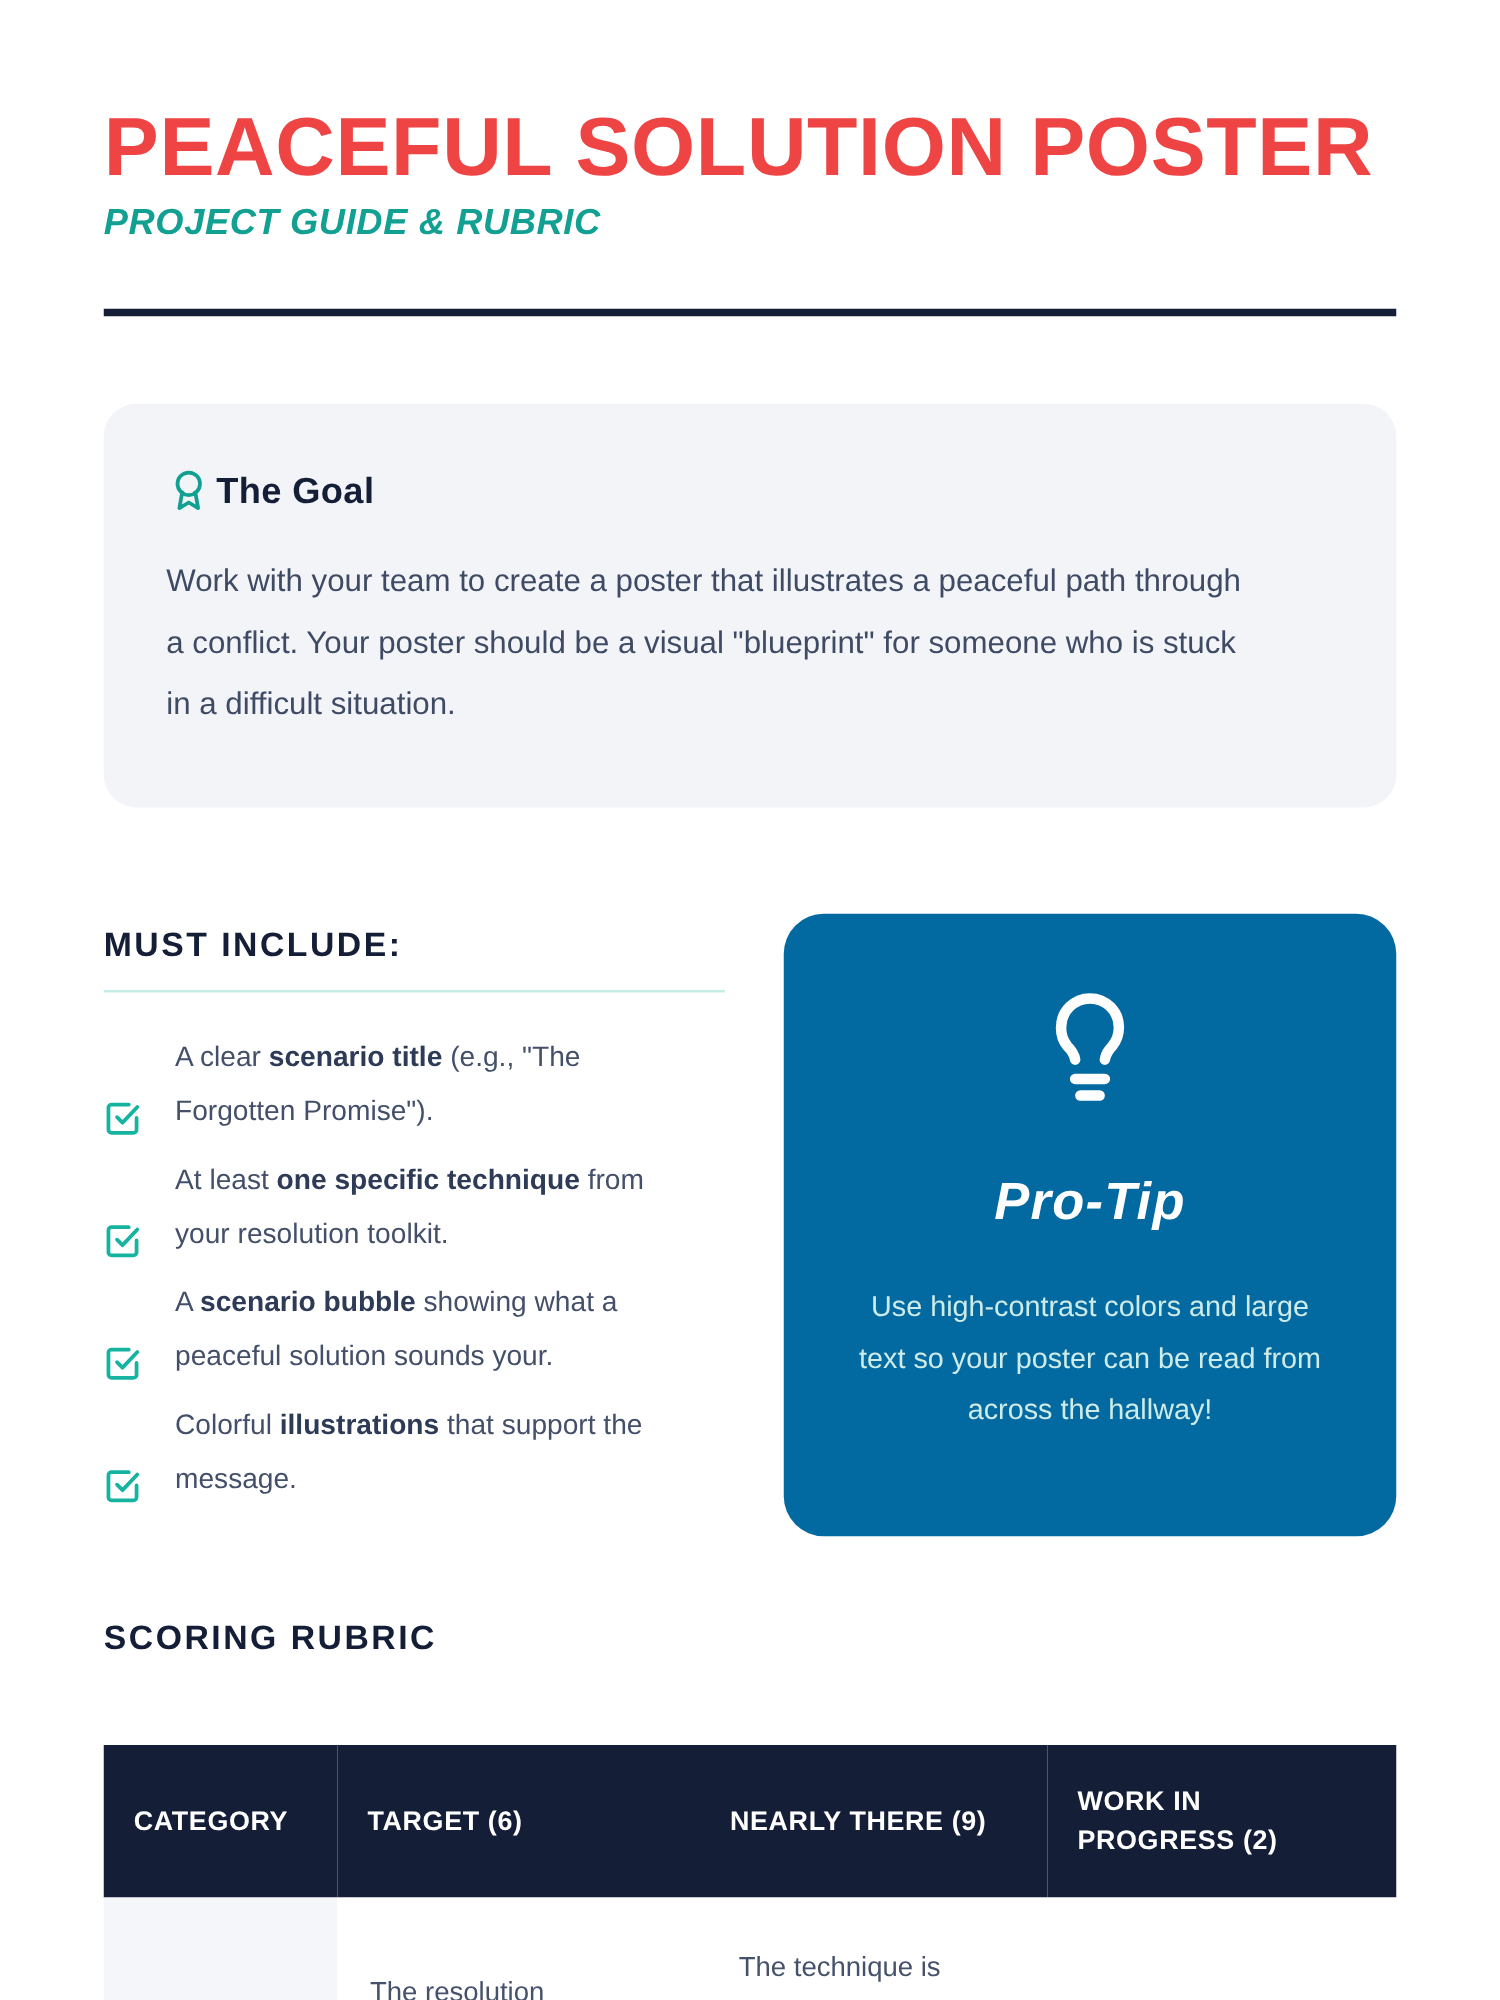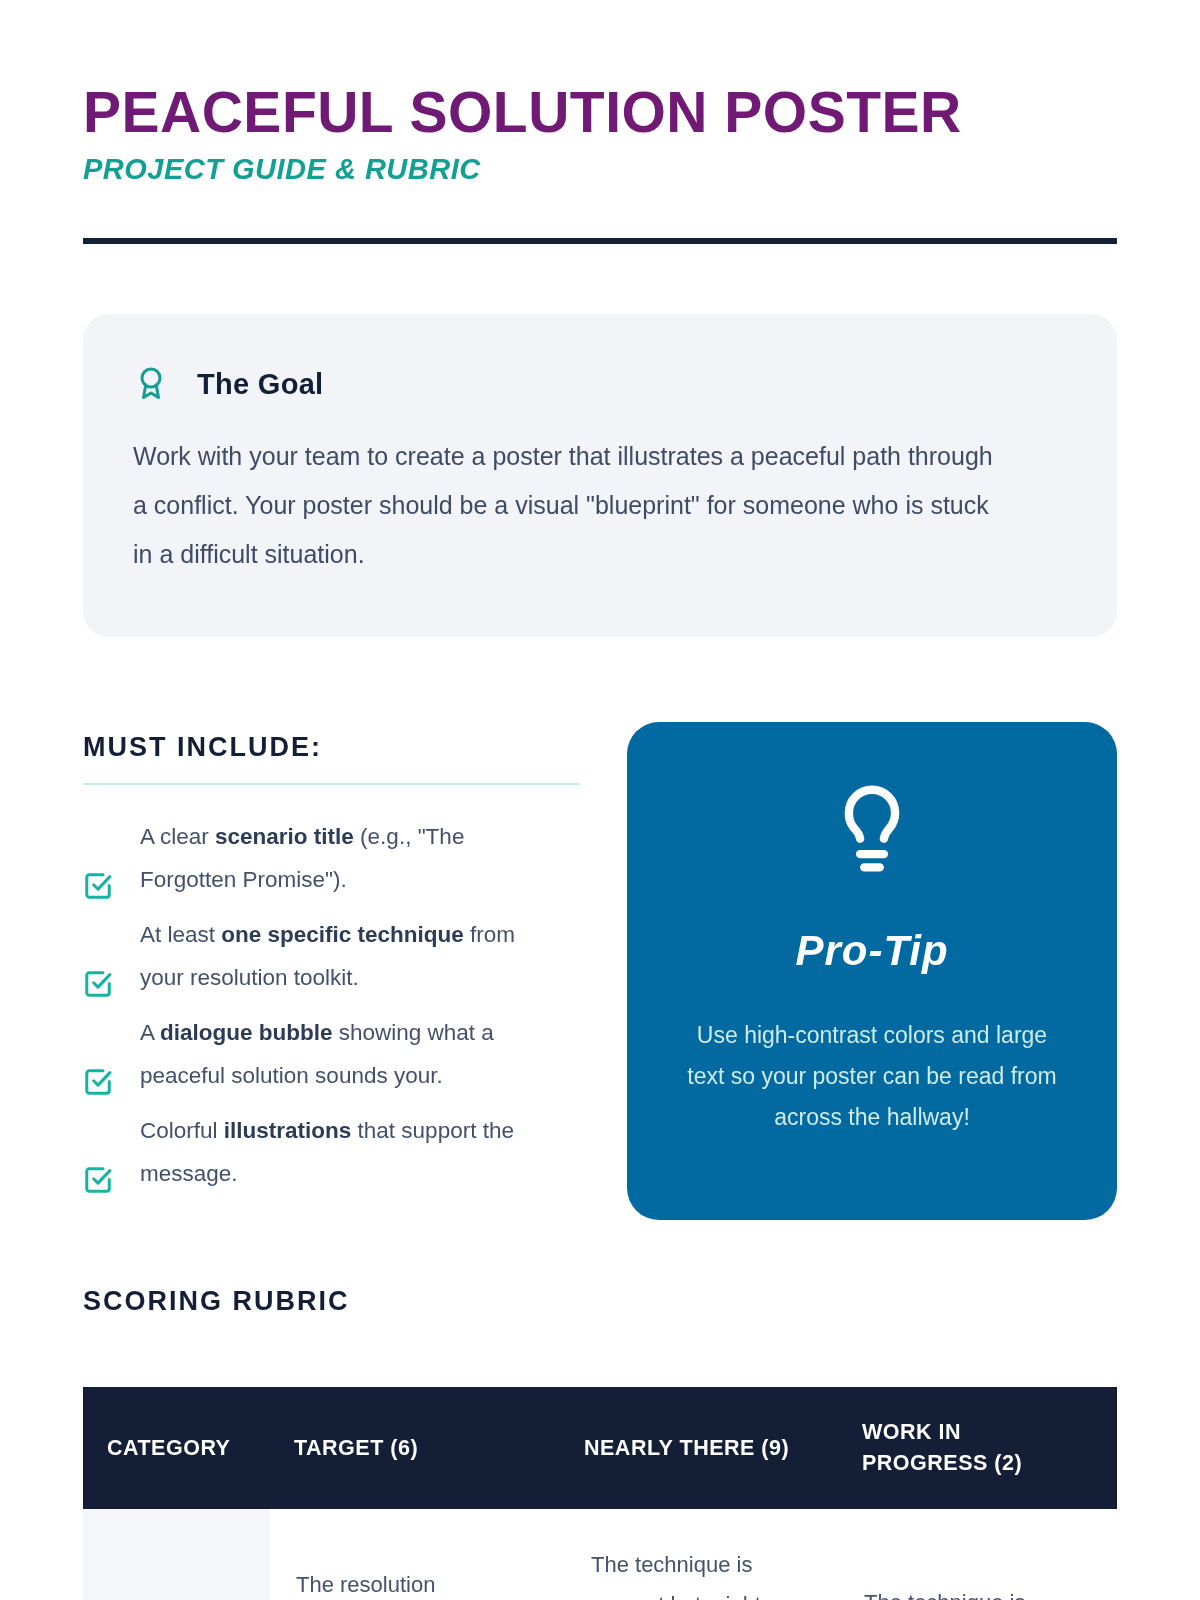--- a/index.html
+++ b/index.html
@@ -6,25 +6,25 @@
   html, body { width: 1200px; height: 1600px; overflow: hidden; background: #ffffff; }
   body {
     font-family: "Liberation Sans", sans-serif;
     color: #3f4b64;
   }
   .page { padding: 0 83px; width: 1200px; }
 
   
   .doc-title {
     margin-top: 84px;
-    font-size: 57px;
+    font-size: 66px;
     line-height: 1.0;
     font-weight: 900;
     letter-spacing: 0.5px;
-    color: #701a75;
+    color: #ef4444;
     white-space: nowrap;
   }
   .doc-subtitle {
     margin-top: 12px;
     font-size: 29px;
     font-weight: 800;
     font-style: italic;
     letter-spacing: 0.5px;
     color: #12a092;
   }
@@ -36,21 +36,21 @@
     border: none;
   }
 
   
   .goal-card {
     margin-top: 70px;
     background: #f2f4f8;
     border-radius: 26px;
     padding: 52px 50px 58px 50px;
   }
-  .goal-head { display: flex; align-items: center; gap: 28px; }
+  .goal-head { display: flex; align-items: center; gap: 4px; }
   .goal-icon { width: 36px; height: 36px; display: inline-block; flex: 0 0 36px; }
   .goal-icon svg { width: 36px; height: 36px; display: block; }
   .goal-heading {
     font-size: 29px;
     font-weight: 900;
     color: #141e36;
     letter-spacing: 0.3px;
   }
   .goal-body {
     margin-top: 30px;
@@ -209,21 +209,21 @@
             </span>
             <p class="check-text"><span>At least </span><b>one specific technique</b><span> from your resolution toolkit.</span></p>
           </div>
           <div class="check-item">
             <span class="check-box">
               <svg viewBox="0 0 24 24" fill="none" stroke="#17b3a1" stroke-width="2.4" stroke-linecap="round" stroke-linejoin="round">
                 <path d="M21 11.5V19a2 2 0 0 1-2 2H5a2 2 0 0 1-2-2V5a2 2 0 0 1 2-2h11"></path>
                 <polyline points="8.5 11 12 14.5 21.5 4.5"></polyline>
               </svg>
             </span>
-            <p class="check-text"><span>A </span><b>dialogue bubble</b><span> showing what a peaceful solution sounds your.</span></p>
+            <p class="check-text"><span>A </span><b>scenario bubble</b><span> showing what a peaceful solution sounds your.</span></p>
           </div>
           <div class="check-item">
             <span class="check-box">
               <svg viewBox="0 0 24 24" fill="none" stroke="#17b3a1" stroke-width="2.4" stroke-linecap="round" stroke-linejoin="round">
                 <path d="M21 11.5V19a2 2 0 0 1-2 2H5a2 2 0 0 1-2-2V5a2 2 0 0 1 2-2h11"></path>
                 <polyline points="8.5 11 12 14.5 21.5 4.5"></polyline>
               </svg>
             </span>
             <p class="check-text"><span>Colorful </span><b>illustrations</b><span> that support the message.</span></p>
           </div>

